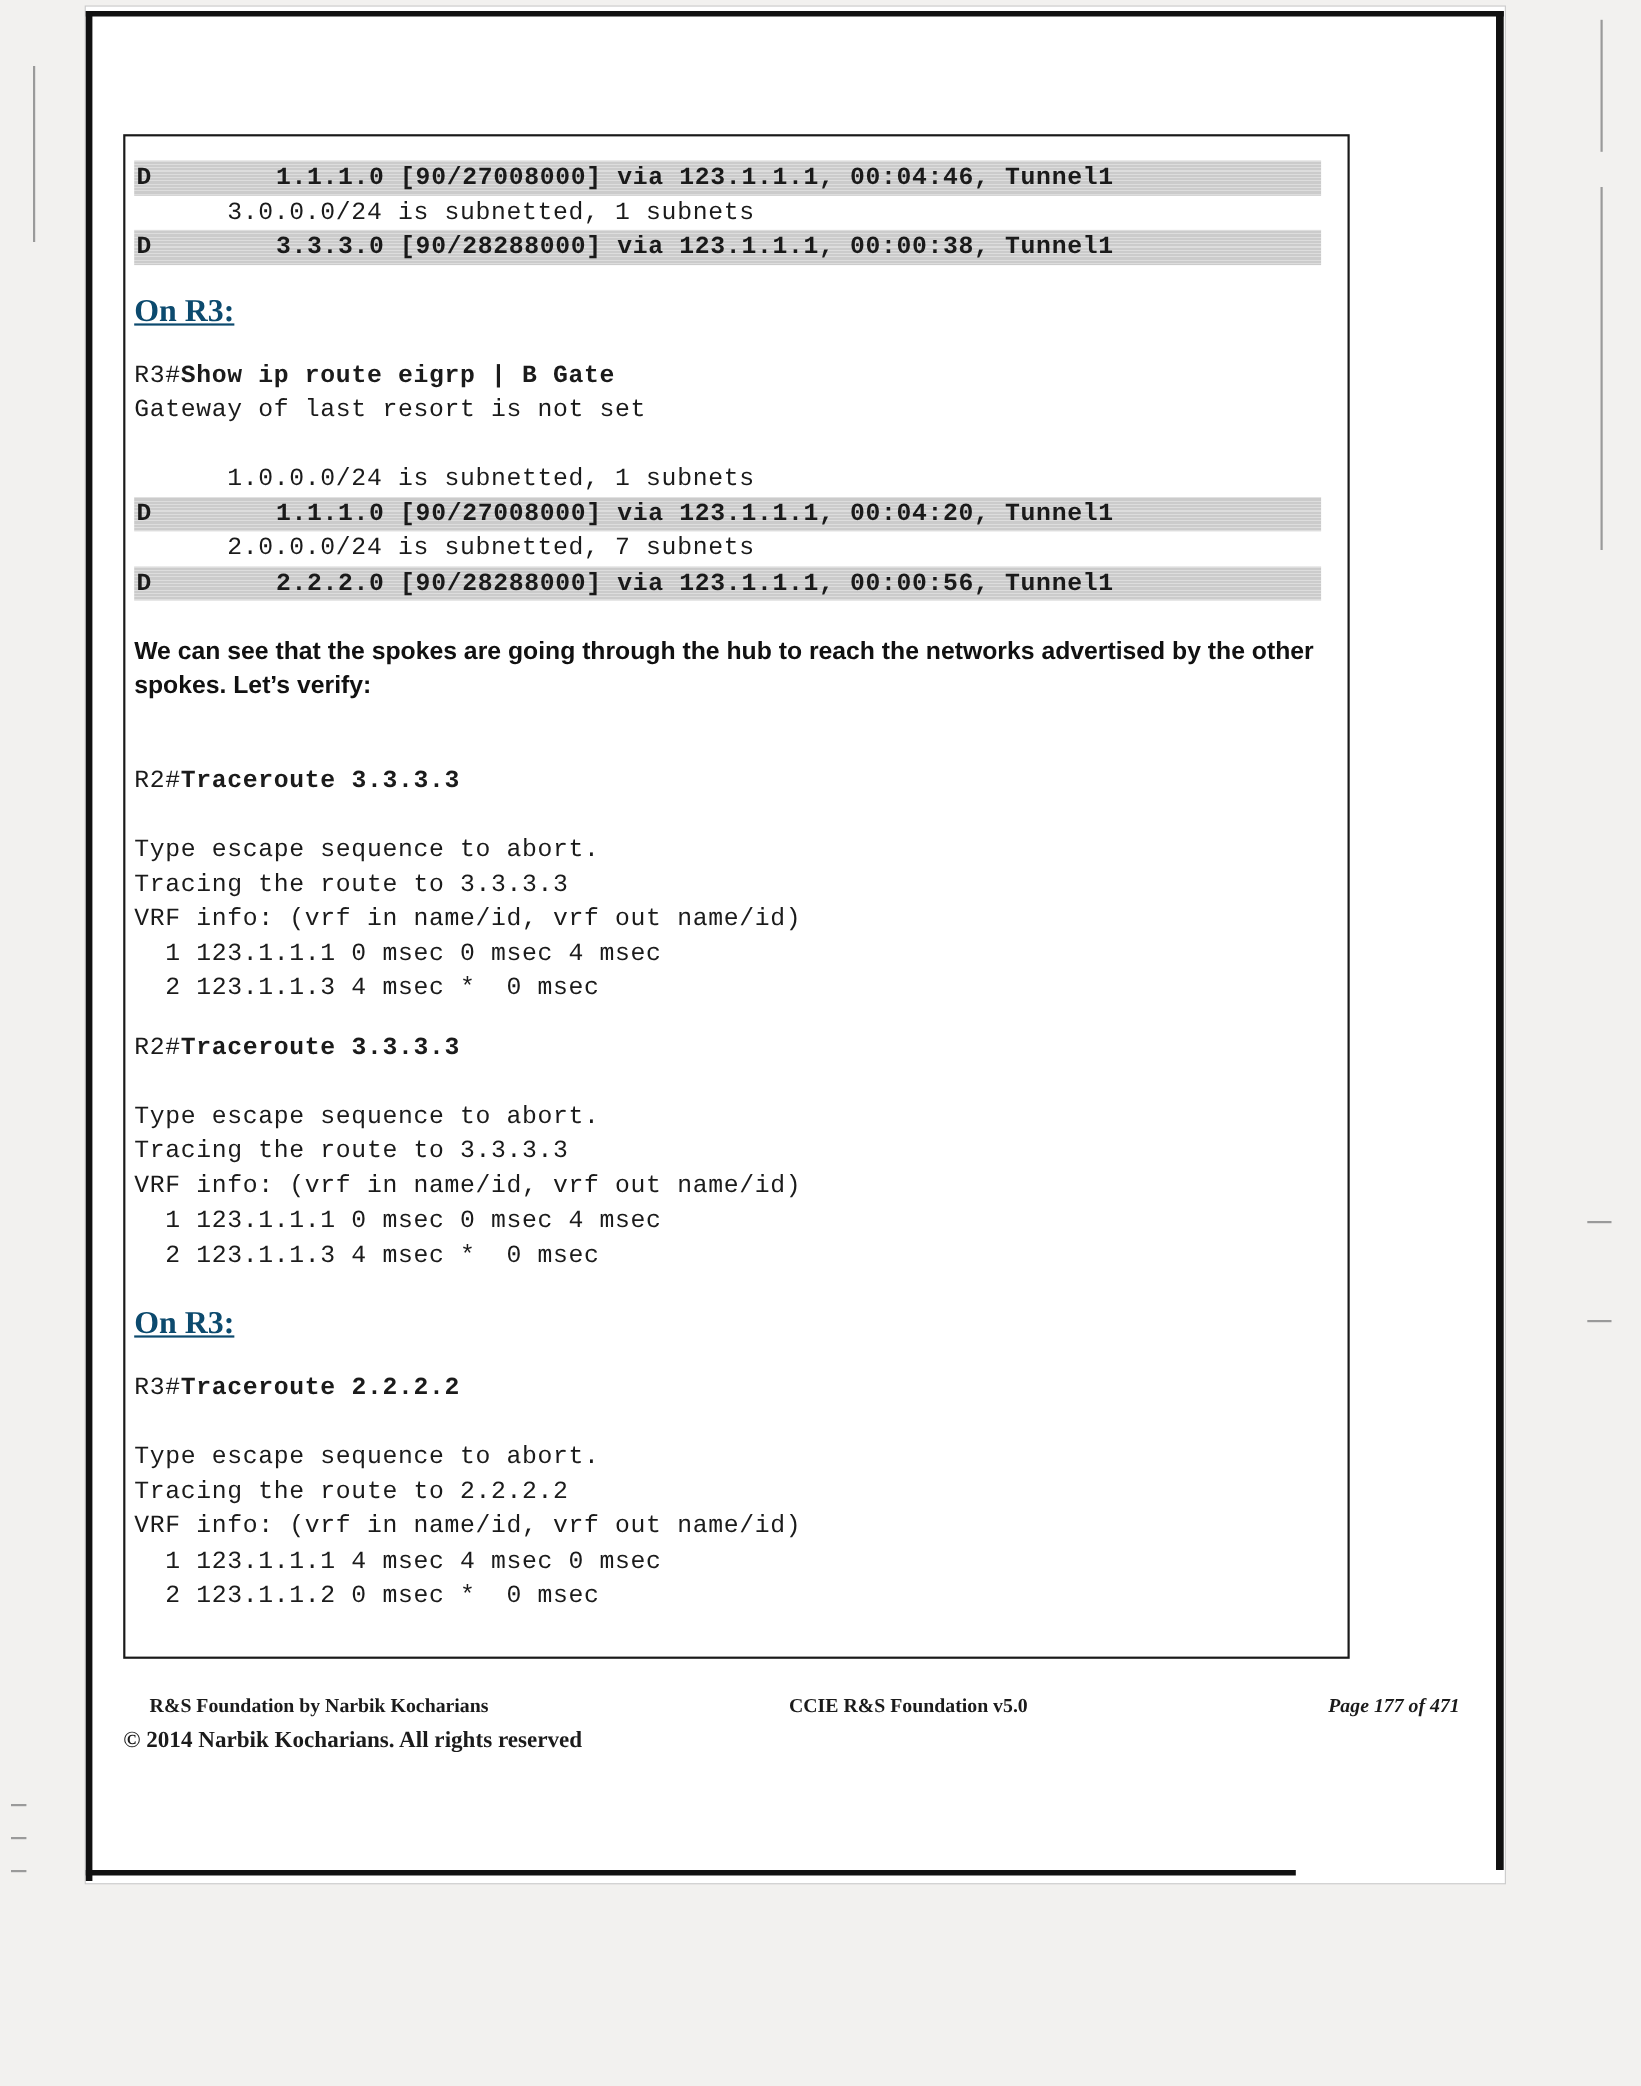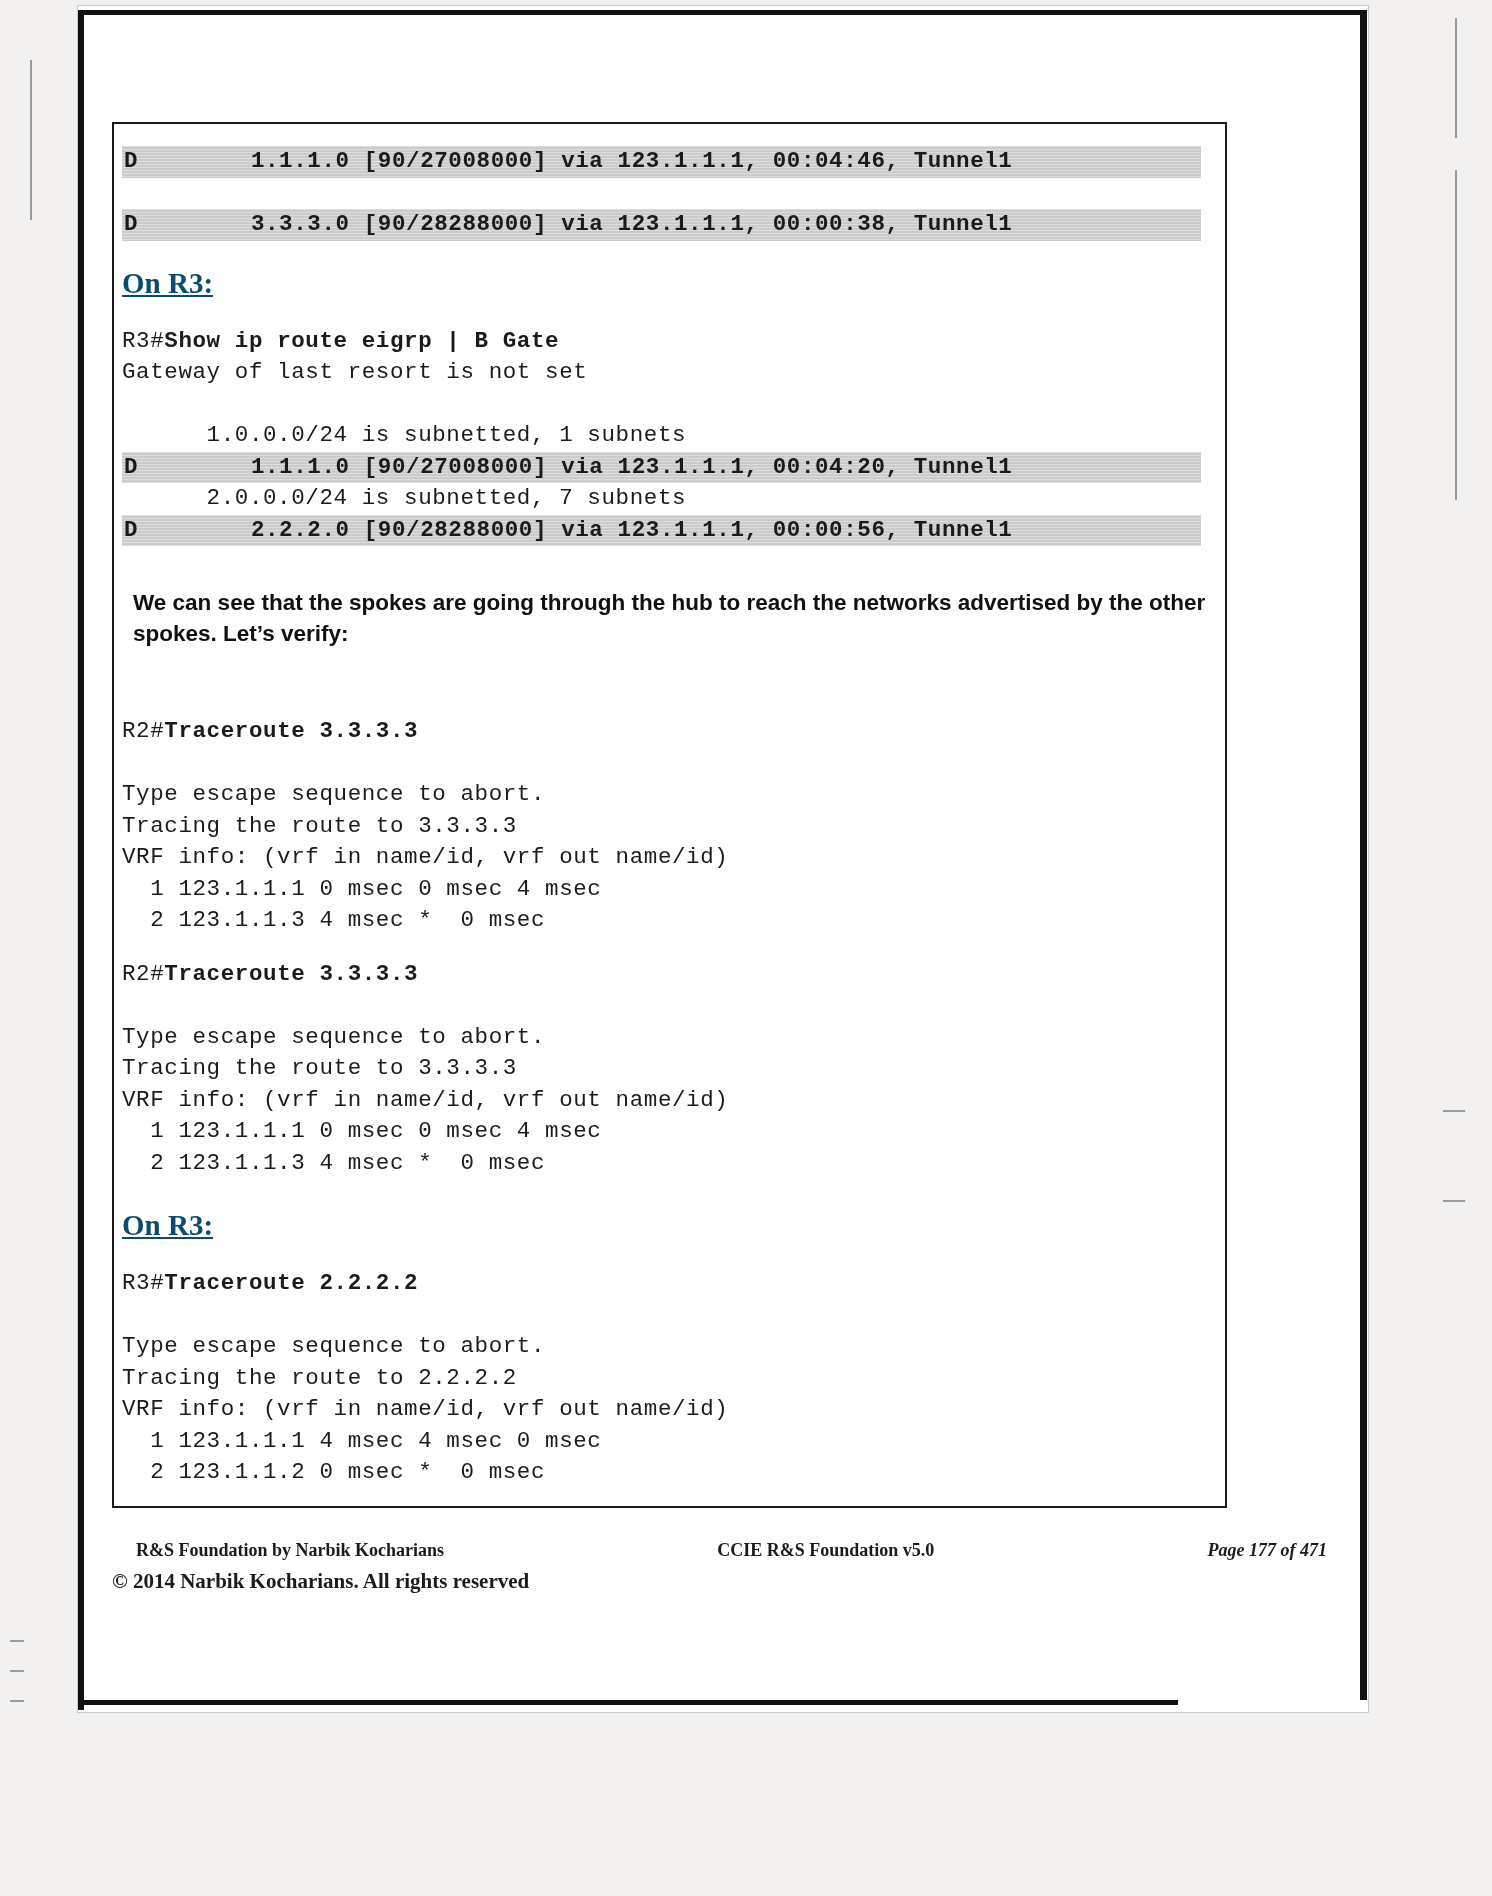--- a/index.html
+++ b/index.html
@@ -131,21 +131,21 @@
     text-decoration: underline;
     color: #0c4a6e;
   }
 
   p.para {
     font-family: "Liberation Sans", sans-serif;
     font-weight: bold;
     font-size: 22.5px;
     line-height: 31px;
     color: #111;
-    margin: 11px;
+    margin: 0;
     width: 1115px;
   }
 
   .block { margin-bottom: 0; }
   .sp-22 { height: 22px; }
   .sp-26 { height: 26px; }
   .sp-30 { height: 30px; }
 
   
   .footer {
@@ -196,21 +196,21 @@
 <div class="tick" style="left:1443px; top:1200px; width:22px; height:2px;"></div>
 <div class="tick" style="left:30px; top:60px; width:2px; height:160px;"></div>
 <div class="tick" style="left:10px; top:1640px; width:14px; height:2px;"></div>
 <div class="tick" style="left:10px; top:1670px; width:14px; height:2px;"></div>
 <div class="tick" style="left:10px; top:1700px; width:14px; height:2px;"></div>
 
 <div class="content-box">
   <div class="inner">
 
     <div class="block">
-      <pre class="console"><span class="hl hl-line">D        1.1.1.0 [90/27008000] via 123.1.1.1, 00:04:46, Tunnel1</span>
+      <pre class="console"><span class="hl hl-line">D        1.1.1.0 [90/27008000] via 123.1.1.1, 00:04:46, Tunnel1</span><span>      3.0.0.0/24 is subnetted, 1 subnets</span>
 <span class="hl hl-line">D        3.3.3.0 [90/28288000] via 123.1.1.1, 00:00:38, Tunnel1</span></pre>
     </div>
 
     <div class="sp-26"></div>
     <h2 class="section">On R3:</h2>
     <div class="sp-26"></div>
 
     <div class="block">
       <pre class="console"><span>R3#</span><span class="cmd">Show ip route eigrp | B Gate</span>
 <span>Gateway of last resort is not set</span>

